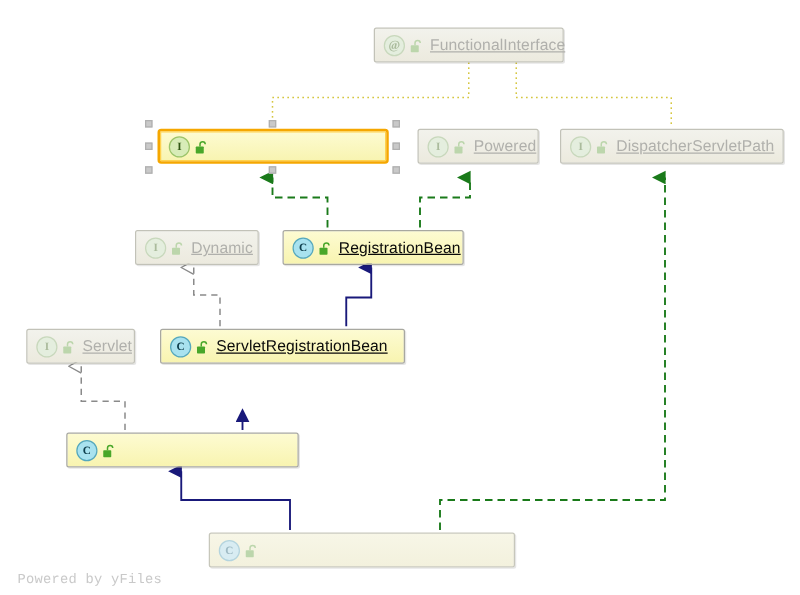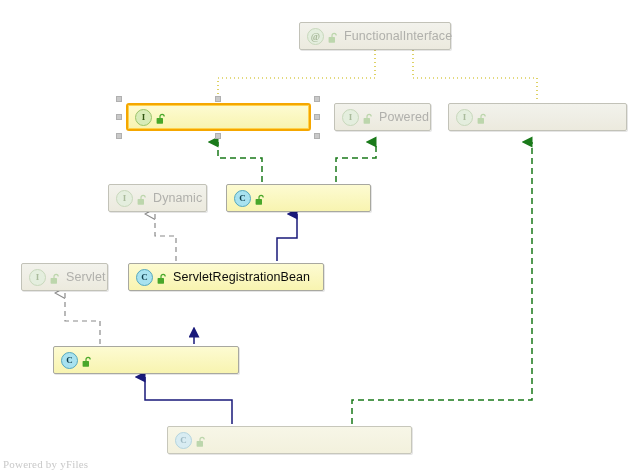--- a/index.html
+++ b/index.html
@@ -48,20 +48,21 @@
   .node.selected {
     border: 2px solid #f5a700;
     border-radius: 3px;
     box-shadow: 0 0 0 1px #ffd24d inset;
   }
   .node-label {
     font-size: 12.5px;
     line-height: 14px;
     color: #0a0a0a;
     letter-spacing: 0.1px;
+    text-decoration: underline;
   }
   .node.fill-faded .node-label,
   .node.fill-faded-yellow .node-label {
     color: #b0b0ac;
   }
 
   
   .type-icon {
     width: 15px; height: 15px;
     border-radius: 50%;
@@ -121,25 +122,25 @@
     position: absolute;
     width: 6px; height: 6px;
     background: #c9c9c9;
     border: 1px solid #b0b0b0;
     box-sizing: border-box;
   }
 
   
   #watermark {
     position: absolute;
-    left: 3px;
+    left: 14px;
     bottom: 6px;
     font-size: 11px;
     color: #c9c9c9;
-    font-family: Liberation Serif, serif;
+    font-family: Liberation Mono, monospace;
     letter-spacing: 0.2px;
     text-align: right;
   }
 </style>
 </head>
 <body>
 
 <div id="canvas">
 
   <svg id="edge-layer" width="640" height="476" viewBox="0 0 640 476">
@@ -191,35 +192,37 @@
             <rect x="0.6" y="5.1" width="6.4" height="5.6" rx="0.6" fill="#bcd6ac"></rect>
           </svg></span>
         <span class="node-label">Powered</span>
       </div>
       <div class="node fill-faded" style="left: 448px; top: 103px; width: 179px;">
         <span class="type-icon kind-interface">I</span>
         <span class="vis-icon"><svg viewBox="0 0 11 12" width="11" height="12">
             <path d="M4,5.2 V3.4 a2.1,2.1 0 0 1 4.2,0" fill="none" stroke="#bcd6ac" stroke-width="1.2"></path>
             <rect x="0.6" y="5.1" width="6.4" height="5.6" rx="0.6" fill="#bcd6ac"></rect>
           </svg></span>
+        <span class="node-label">DispatcherServletPath</span>
       </div>
       <div class="node fill-faded" style="left: 108px; top: 184px; width: 99px;">
         <span class="type-icon kind-interface">I</span>
         <span class="vis-icon"><svg viewBox="0 0 11 12" width="11" height="12">
             <path d="M4,5.2 V3.4 a2.1,2.1 0 0 1 4.2,0" fill="none" stroke="#bcd6ac" stroke-width="1.2"></path>
             <rect x="0.6" y="5.1" width="6.4" height="5.6" rx="0.6" fill="#bcd6ac"></rect>
           </svg></span>
         <span class="node-label">Dynamic</span>
       </div>
       <div class="node fill-strong" style="left: 226px; top: 184px; width: 145px;">
         <span class="type-icon kind-class">C</span>
         <span class="vis-icon"><svg viewBox="0 0 11 12" width="11" height="12">
             <path d="M4,5.2 V3.4 a2.1,2.1 0 0 1 4.2,0" fill="none" stroke="#49a72a" stroke-width="1.2"></path>
             <rect x="0.6" y="5.1" width="6.4" height="5.6" rx="0.6" fill="#49a72a"></rect>
           </svg></span>
+        <span class="node-label">RegistrationBean</span>
       </div>
       <div class="node fill-faded" style="left: 21px; top: 263px; width: 87px;">
         <span class="type-icon kind-interface">I</span>
         <span class="vis-icon"><svg viewBox="0 0 11 12" width="11" height="12">
             <path d="M4,5.2 V3.4 a2.1,2.1 0 0 1 4.2,0" fill="none" stroke="#bcd6ac" stroke-width="1.2"></path>
             <rect x="0.6" y="5.1" width="6.4" height="5.6" rx="0.6" fill="#bcd6ac"></rect>
           </svg></span>
         <span class="node-label">Servlet</span>
       </div>
       <div class="node fill-strong" style="left: 128px; top: 263px; width: 196px;">

